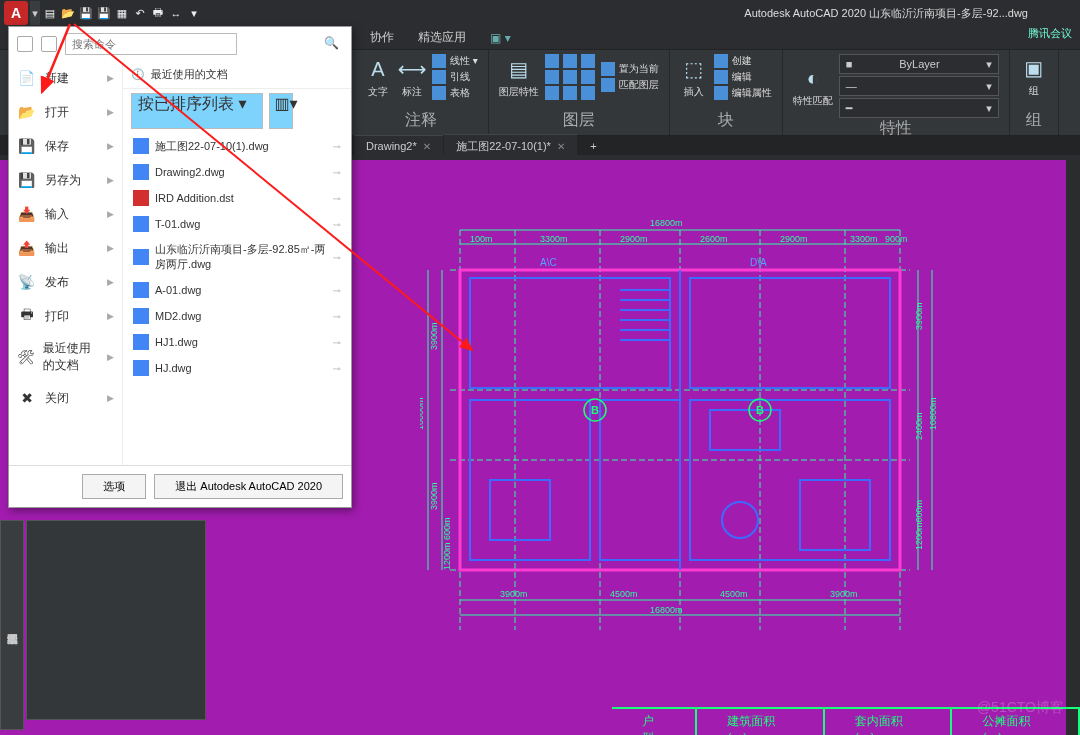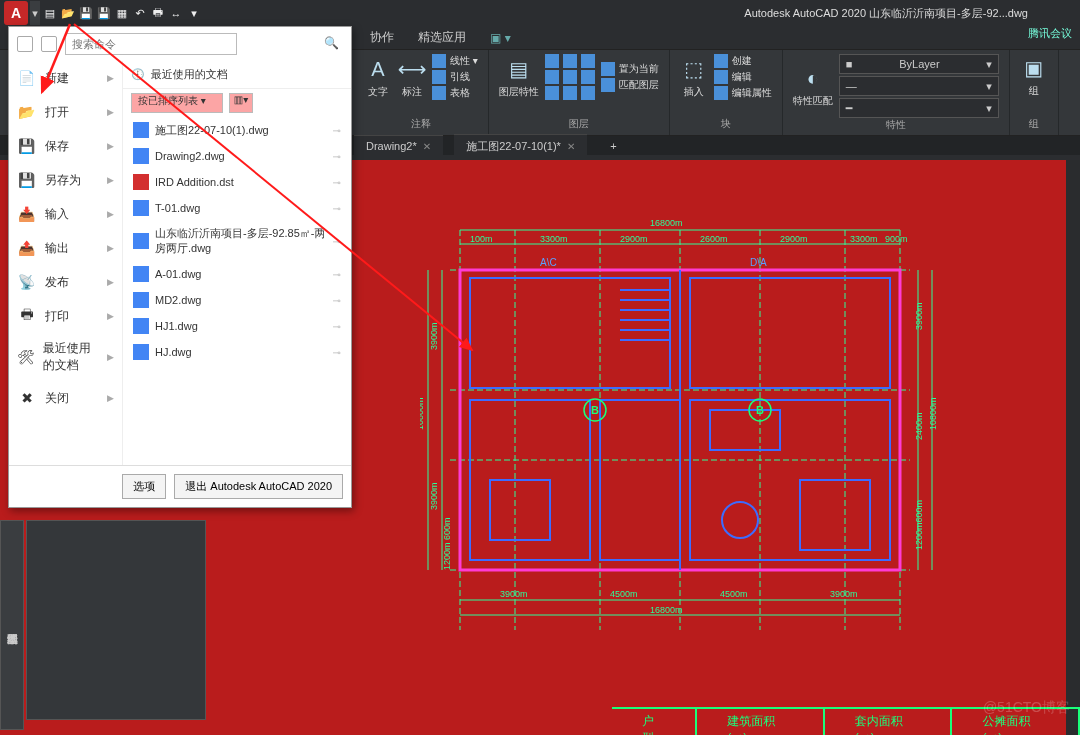--- a/index.html
+++ b/index.html
@@ -16,36 +16,36 @@
 
 
 .tabrow { height: 24px; background: #2b2d30; display: flex; align-items: center; gap: 24px; padding-left: 370px; font-size: 12px; color: #ccc; border-bottom: 1px solid #222; }
 .tabrow span { cursor: pointer; }
 .tabrow .tab-add { color: #6aa; }
 
 
 .ribbon { height: 86px; background: #34373a; display: flex; border-bottom: 1px solid #222; }
 .ribbon-spacer { width: 354px; flex-shrink: 0; }
 .ribbon-panel { border-right: 1px solid #25282a; padding: 4px 10px 2px; display: flex; flex-direction: column; align-items: center; justify-content: space-between; }
-.ribbon-panel .ptitle { font-size: 10px; color: #aaa; margin-top: auto; padding-bottom: 2px; }
+.ribbon-panel .ptitle { font-size: 16px; color: #aaa; margin-top: auto; padding-bottom: 2px; }
 .ribbon-btn-big { display: flex; flex-direction: column; align-items: center; gap: 2px; font-size: 10px; color: #ddd; }
 .ribbon-btn-big .ico { width: 28px; height: 28px; display: flex; align-items: center; justify-content: center; font-size: 20px; color: #bde; }
 .ribbon-row { display: flex; gap: 6px; align-items: center; }
 .ribbon-col { display: flex; flex-direction: column; gap: 2px; font-size: 10px; color: #ddd; }
 .ribbon-col div { display: flex; align-items: center; gap: 4px; }
 .mini-ico { width: 14px; height: 14px; background: #4a90d9; display: inline-block; }
 .layer-combo { width: 160px; height: 20px; background: #2b2d30; border: 1px solid #555; color: #ccc; font-size: 11px; display: flex; align-items: center; padding: 0 6px; justify-content: space-between; }
 
 
-.doctabs { height: 19px; background: #222426; display: flex; align-items: center; padding-left: 354px; font-size: 11px; gap: 11px; }
+.doctabs { height: 19px; background: #222426; display: flex; align-items: center; padding-left: 354px; font-size: 11px; gap: 1px; }
 .doctab { padding: 4px 12px; background: #2b2d30; color: #ccc; border-top: 1px solid #444; display: flex; gap: 6px; align-items: center; }
 .doctab .close { color: #888; font-size: 10px; }
 
 
-.canvas { position: absolute; left: 0; top: 160px; right: 0; bottom: 0; background: #b91c1c; overflow: hidden; }
+.canvas { position: absolute; left: 0; top: 160px; right: 0; bottom: 0; background: #a21caf; overflow: hidden; }
 .scrollbar-v { position: absolute; right: 0; top: 0; bottom: 0; width: 14px; background: #2a2c2e; }
 .floorplan { position: absolute; left: 420px; top: 40px; width: 520px; height: 460px; }
 
 
 .side-stub { position: absolute; left: 0; top: 360px; width: 24px; height: 210px; background: #3a3d40; writing-mode: vertical-rl; font-size: 11px; display: flex; align-items: center; justify-content: center; border: 1px solid #555; }
 .side-panel { position: absolute; left: 26px; top: 360px; width: 180px; height: 200px; background: #34373a; border: 1px solid #555; }
 
 
 .appmenu { position: absolute; left: 8px; top: 26px; width: 344px; height: 482px; background: #fff; border: 1px solid #999; box-shadow: 2px 3px 8px rgba(0,0,0,.4); display: flex; flex-direction: column; color: #333; z-index: 10; }
 .appmenu-search-row { display: flex; padding: 6px 8px; gap: 8px; align-items: center; }
@@ -54,37 +54,37 @@
 .appmenu-search-wrap { position: relative; flex: 1; }
 .appmenu-search-wrap .mag { position: absolute; right: 4px; top: 3px; color: #888; font-size: 12px; }
 .appmenu-body { flex: 1; display: flex; }
 .appmenu-left { width: 114px; background: #fff; border-right: 1px solid #eee; display: flex; flex-direction: column; }
 .menu-item { display: flex; align-items: center; gap: 8px; padding: 7px 8px; font-size: 12px; position: relative; }
 .menu-item .micon { width: 20px; height: 20px; display: flex; align-items: center; justify-content: center; font-size: 14px; }
 .menu-item .arrow { margin-left: auto; color: #aaa; font-size: 9px; }
 .appmenu-right { flex: 1; display: flex; flex-direction: column; }
 .appmenu-right-header { padding: 6px 8px; font-size: 11px; display: flex; gap: 6px; align-items: center; border-bottom: 1px solid #eee; }
 .sort-row { padding: 4px 8px; display: flex; gap: 6px; align-items: center; }
-.sort-combo { height: 20px; border: 1px solid #bbb; font-size: 10px; padding: 0 16px 0 6px; background: #fca5a5; position: relative; }
+.sort-combo { height: 36px; border: 1px solid #bbb; font-size: 16px; padding: 0 16px 0 6px; background: #7dd3fc; position: relative; }
 .doclist { flex: 1; overflow: auto; }
 .doc-item { display: flex; align-items: center; gap: 6px; padding: 5px 10px; font-size: 11px; }
 .doc-item .dicon { width: 16px; height: 16px; background: #4285f4; flex-shrink: 0; }
 .doc-item .dicon.dst { background: #d32f2f; }
 .doc-item .pin { margin-left: auto; color: #bbb; font-size: 10px; }
 .appmenu-footer { border-top: 1px solid #ddd; display: flex; justify-content: flex-end; gap: 8px; padding: 8px; }
-.appmenu-footer button { font-size: 11px; padding: 4px 10px; border: 1px solid #aaa; background: #f4f4f4; text-align: center; }
+.appmenu-footer button { font-size: 11px; padding: 4px 20px; border: 1px solid #aaa; background: #f4f4f4; text-align: center; }
 
 
 .arrow-line { position: absolute; z-index: 20; pointer-events: none; }
 
 
 svg text { font-family: sans-serif; }
 
 
-.watermark { position: absolute; right: 10px; bottom: 18px; color: rgba(255,255,255,.22); font-size: 14px; z-index: 30; }
+.watermark { position: absolute; right: 16px; bottom: 18px; color: rgba(255,255,255,.22); font-size: 14px; z-index: 30; }
 
 
 .bottomtable { position: absolute; left: 612px; bottom: 0; height: 28px; border-top: 2px solid #1aff7a; display: flex; gap: 0; }
 .bottomtable div { border-right: 2px solid #1aff7a; padding: 4px 30px; color: #1aff7a; font-size: 12px; }
 </style>
 </head>
 <body>
 
 <div class="titlebar">
   <div class="left-icons">

